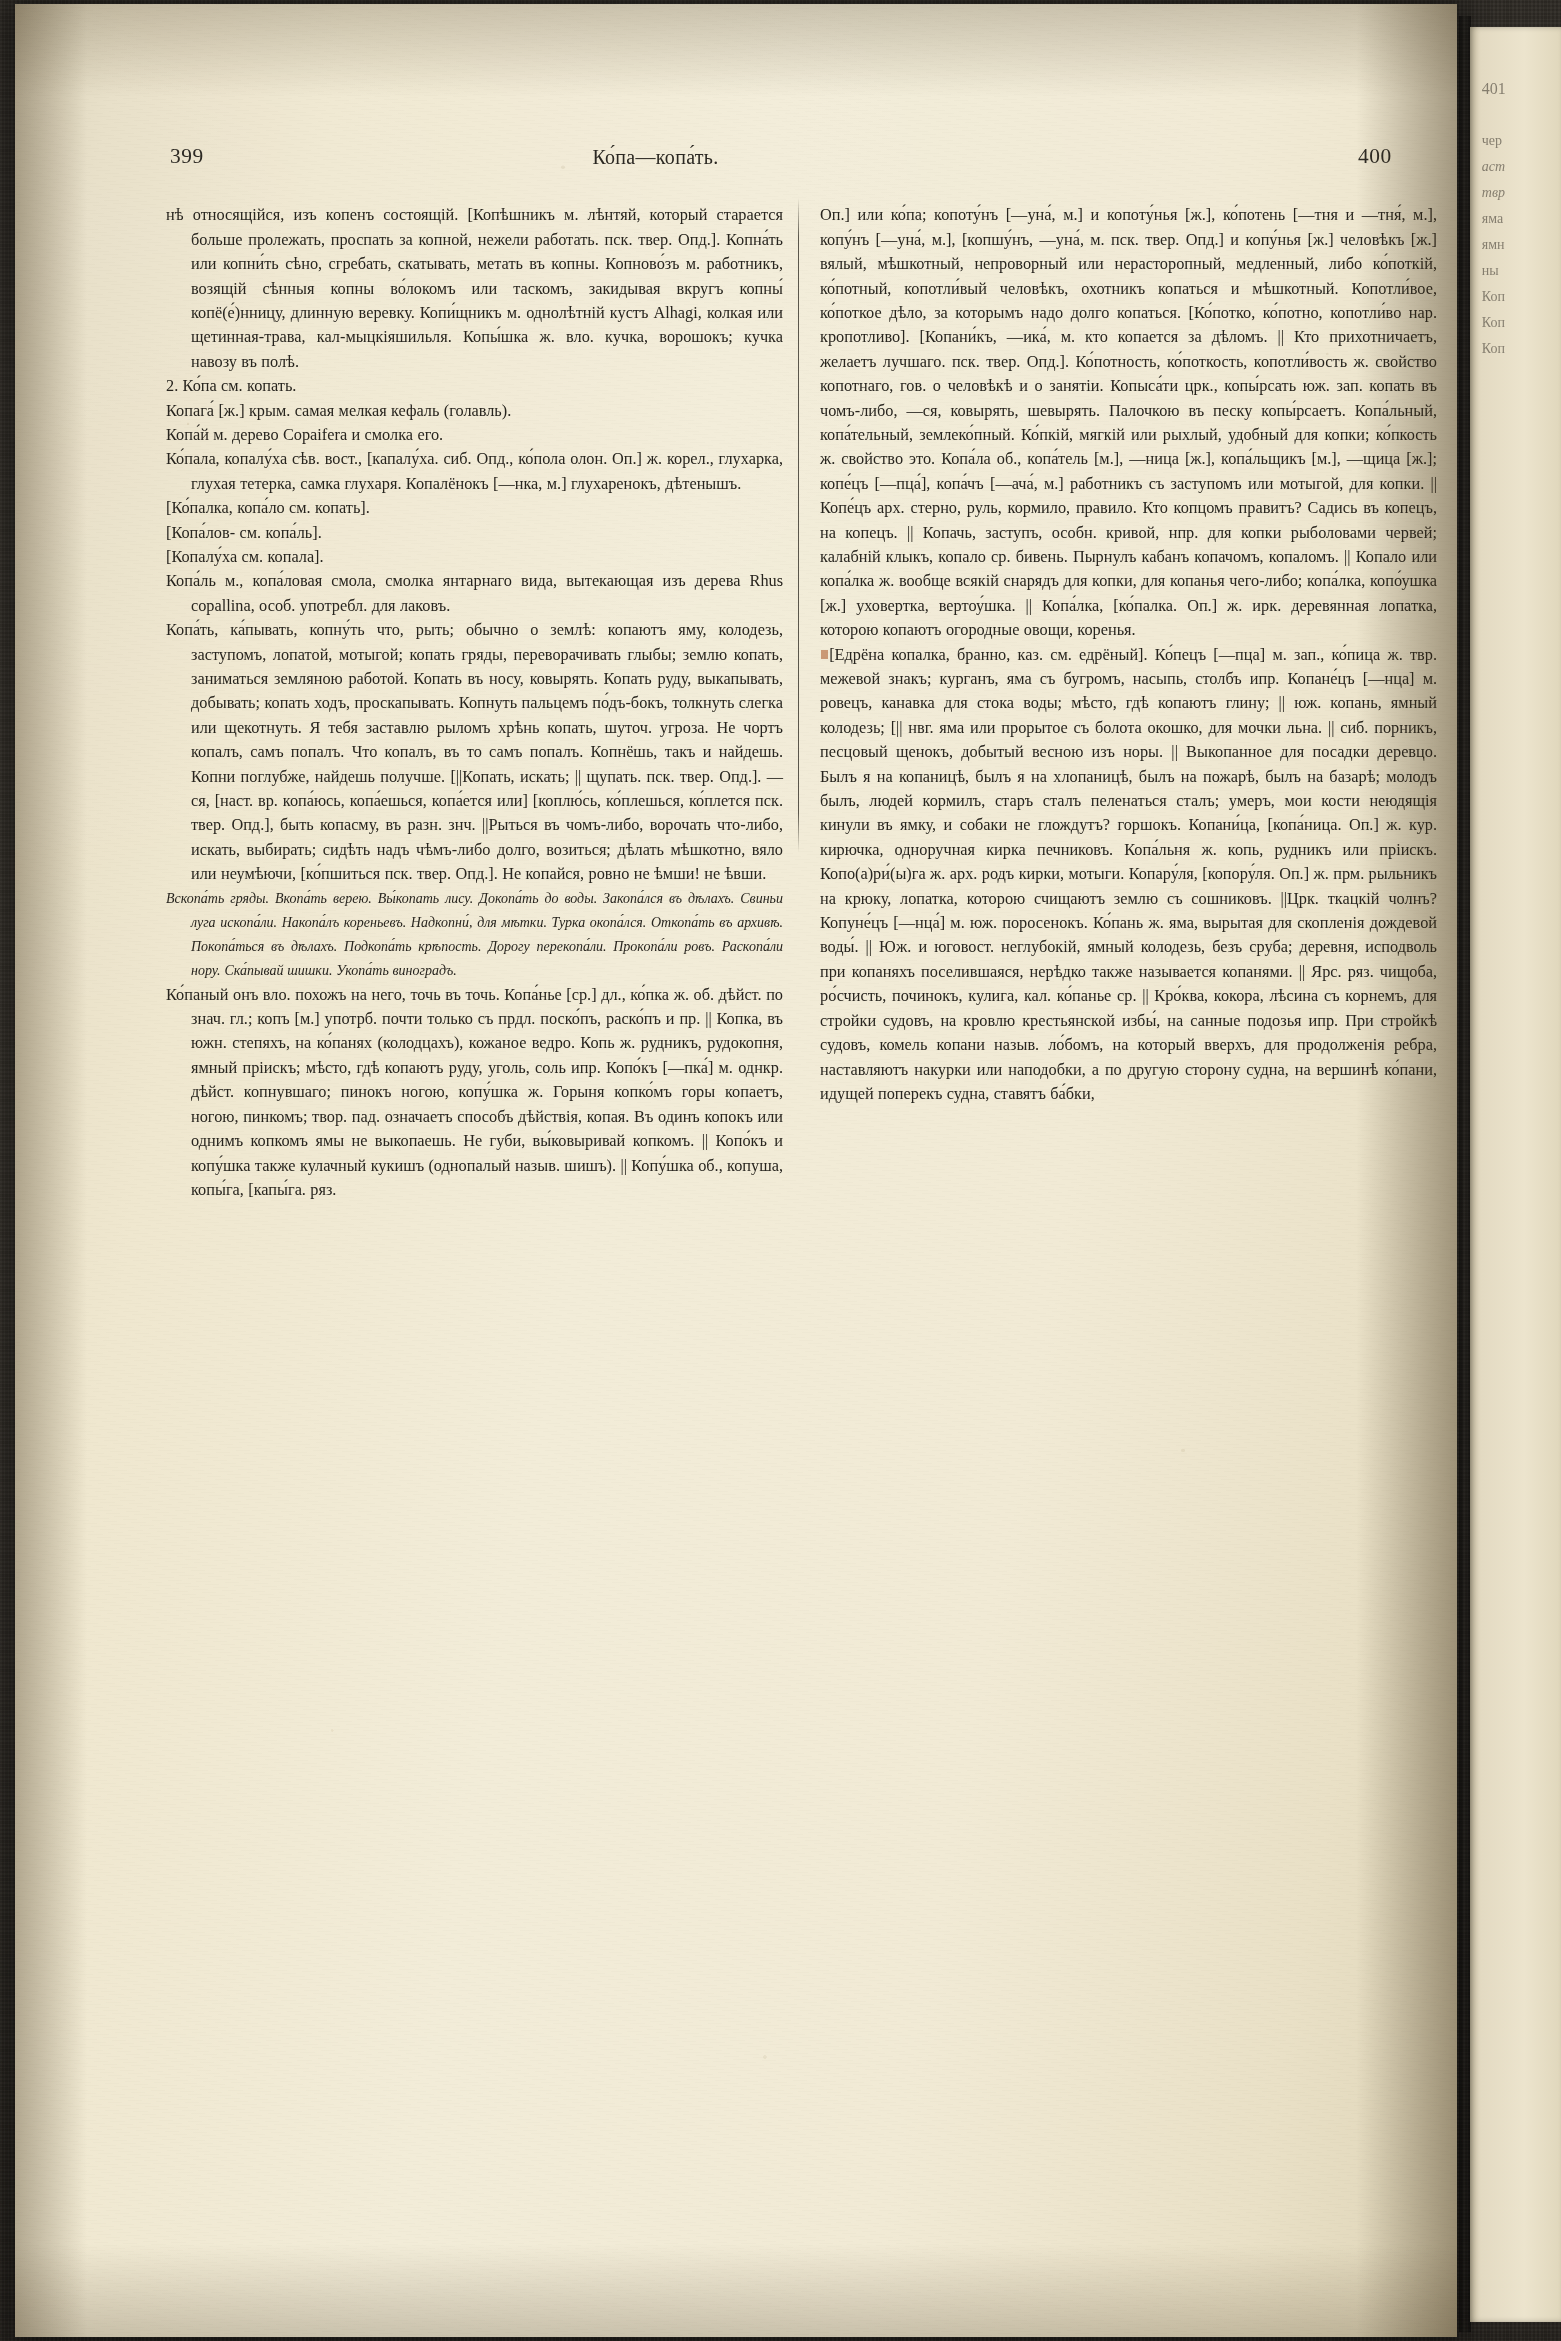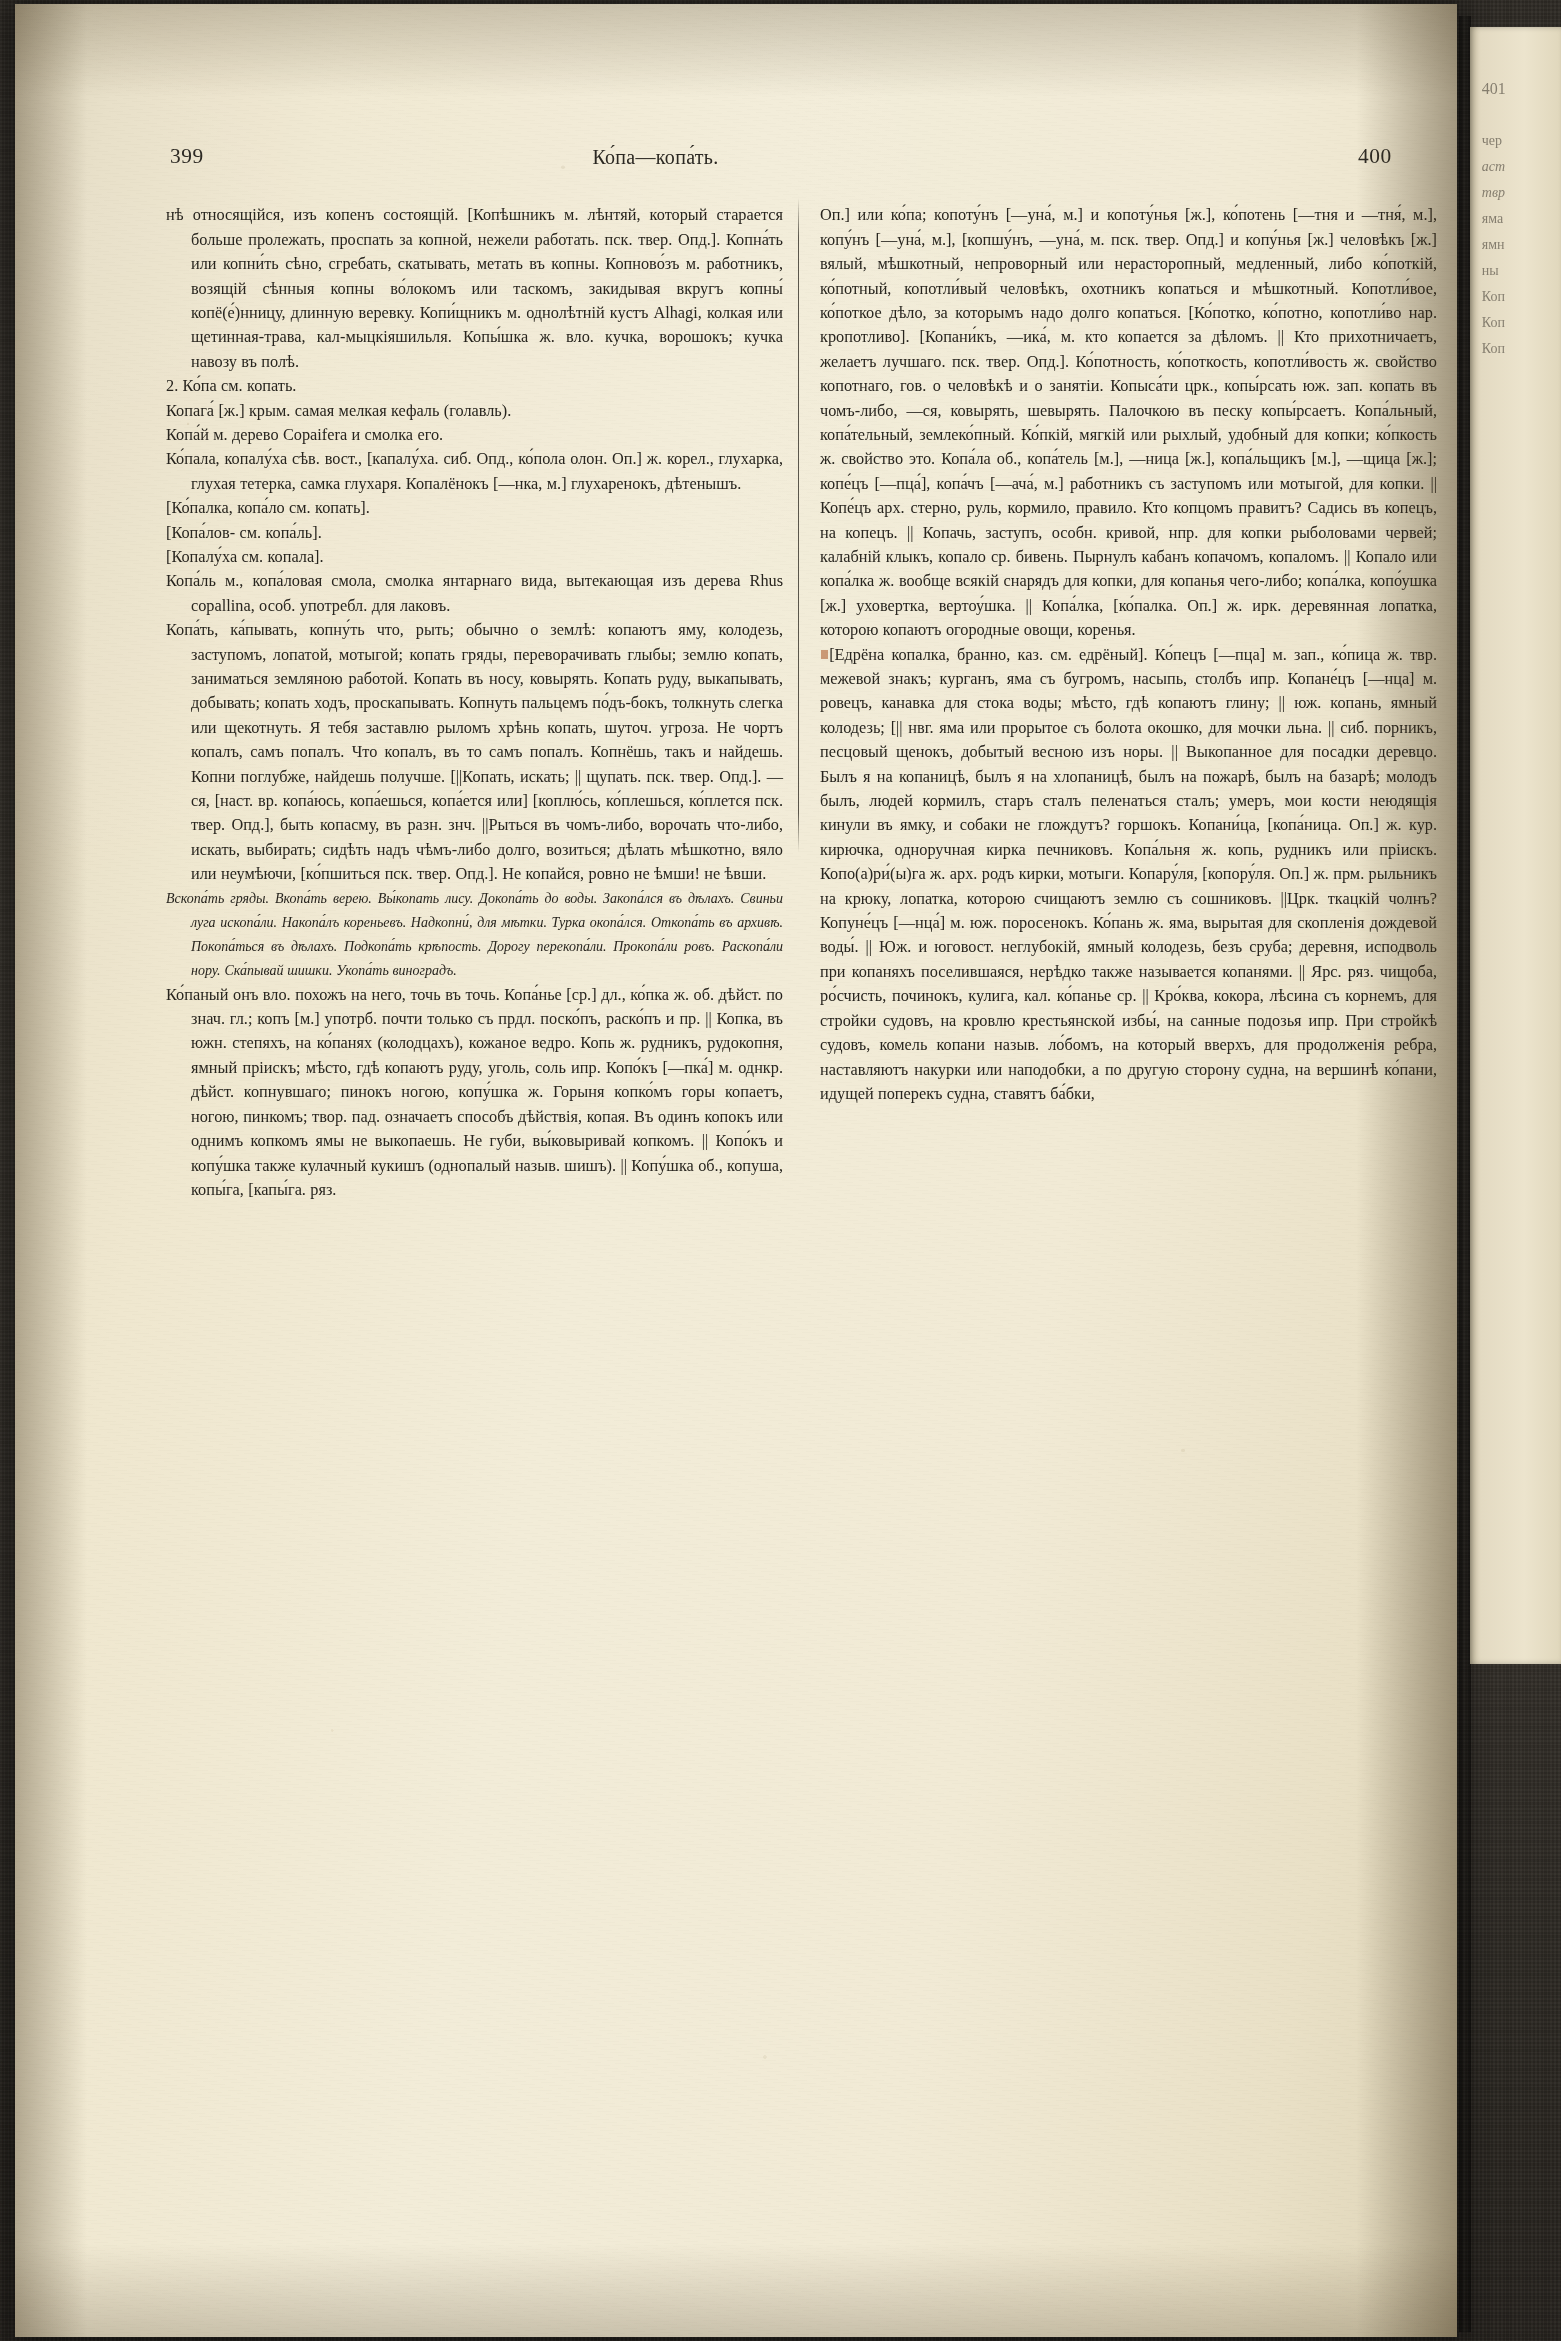--- a/index.html
+++ b/index.html
@@ -49,21 +49,21 @@
     background:
       linear-gradient(90deg, rgba(60,45,20,.34) 0, rgba(60,45,20,0) 5%),
       linear-gradient(270deg, rgba(60,45,20,.42) 0, rgba(60,45,20,0) 7%),
       linear-gradient(180deg, rgba(60,45,20,.22) 0, rgba(60,45,20,0) 4%),
       linear-gradient(0deg, rgba(60,45,20,.22) 0, rgba(60,45,20,0) 4%);
     pointer-events:none;
   }
   
   .next-leaf{
     position:absolute;
-    left:1470px;top:27px;width:91px;height:1637px;
+    left:1470px;top:27px;width:91px;height:2295px;
     background:linear-gradient(90deg,#cdc3a6 0%, #e3dac2 12%, #ece4cd 60%, #e0d7bc 100%);
     box-shadow:inset 3.2px 0 7.5px -2.1px rgba(0,0,0,.45);
     overflow:hidden;
   }
   .gutter{
     position:absolute;left:1459px;top:16px;width:11.8px;height:2316px;
     background:linear-gradient(90deg, rgba(0,0,0,.55), rgba(0,0,0,.12) 45%, rgba(0,0,0,.5));
   }
 
   

